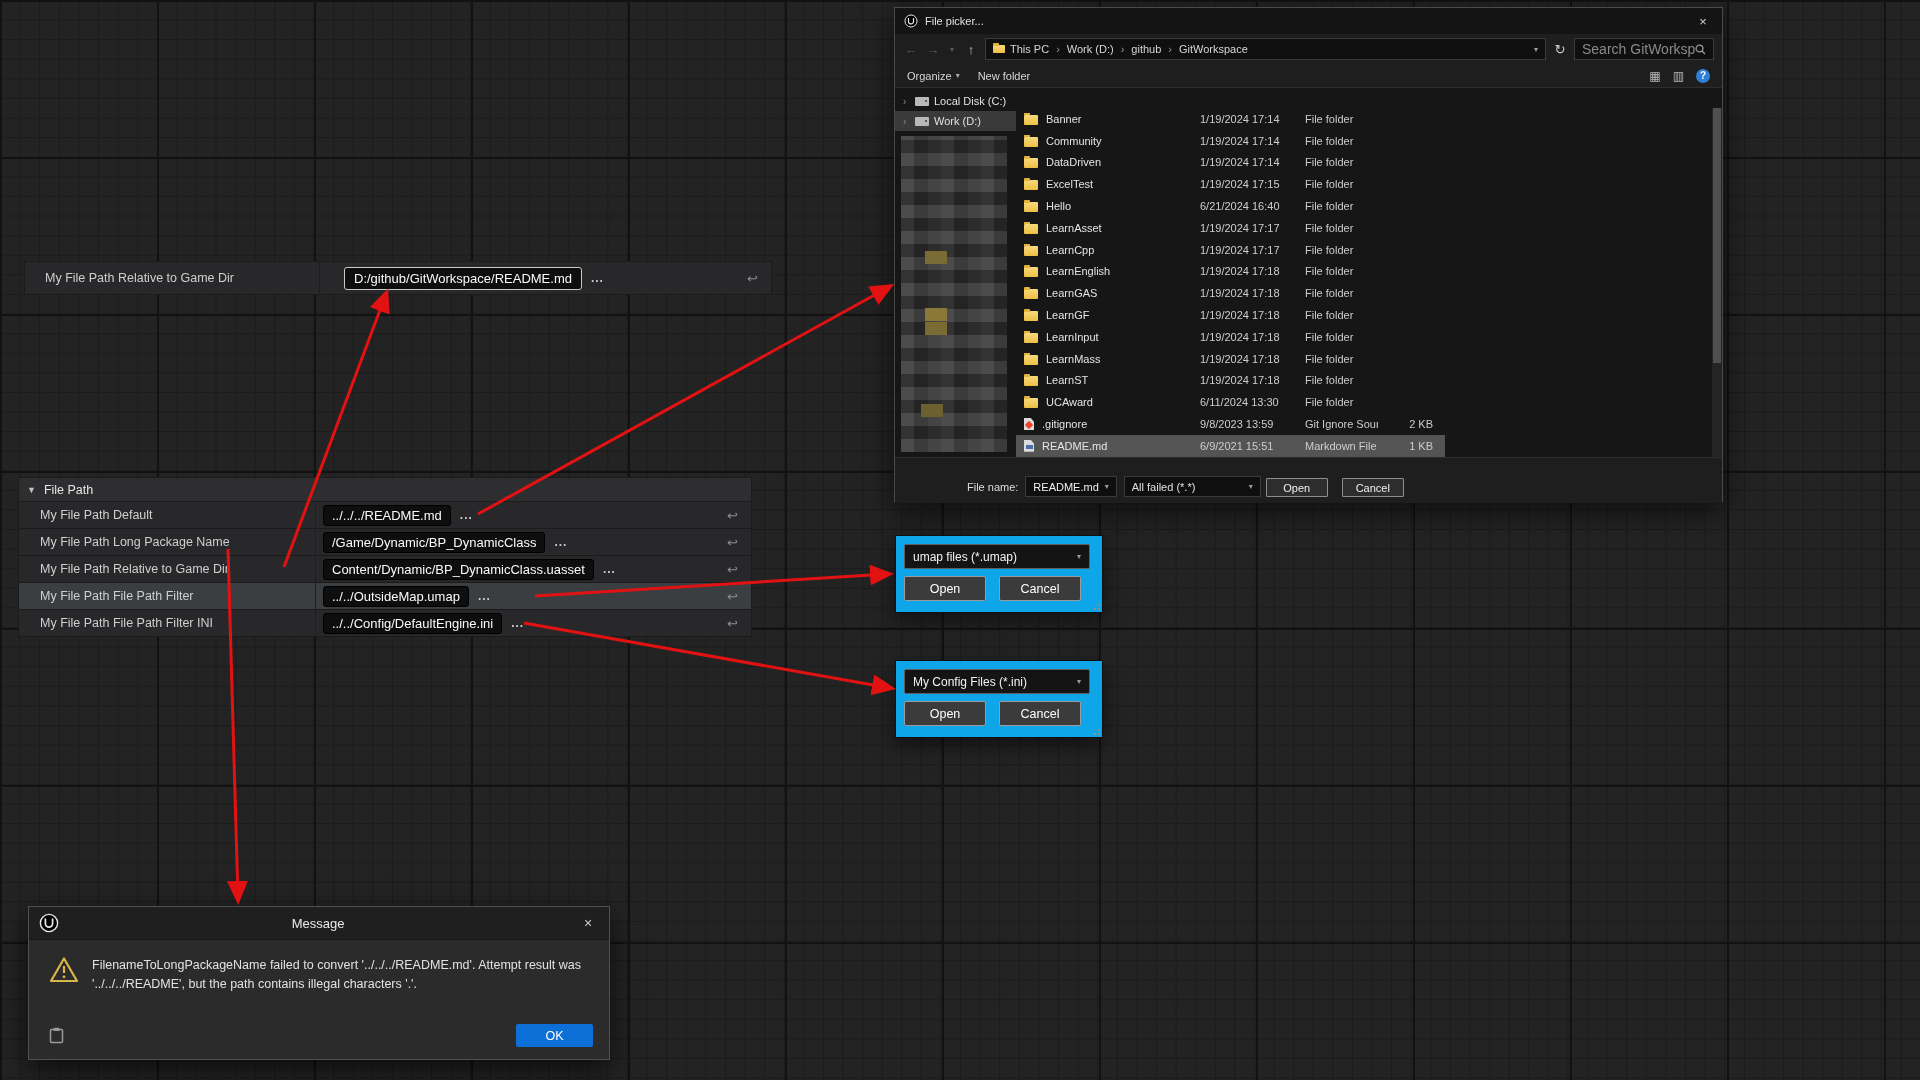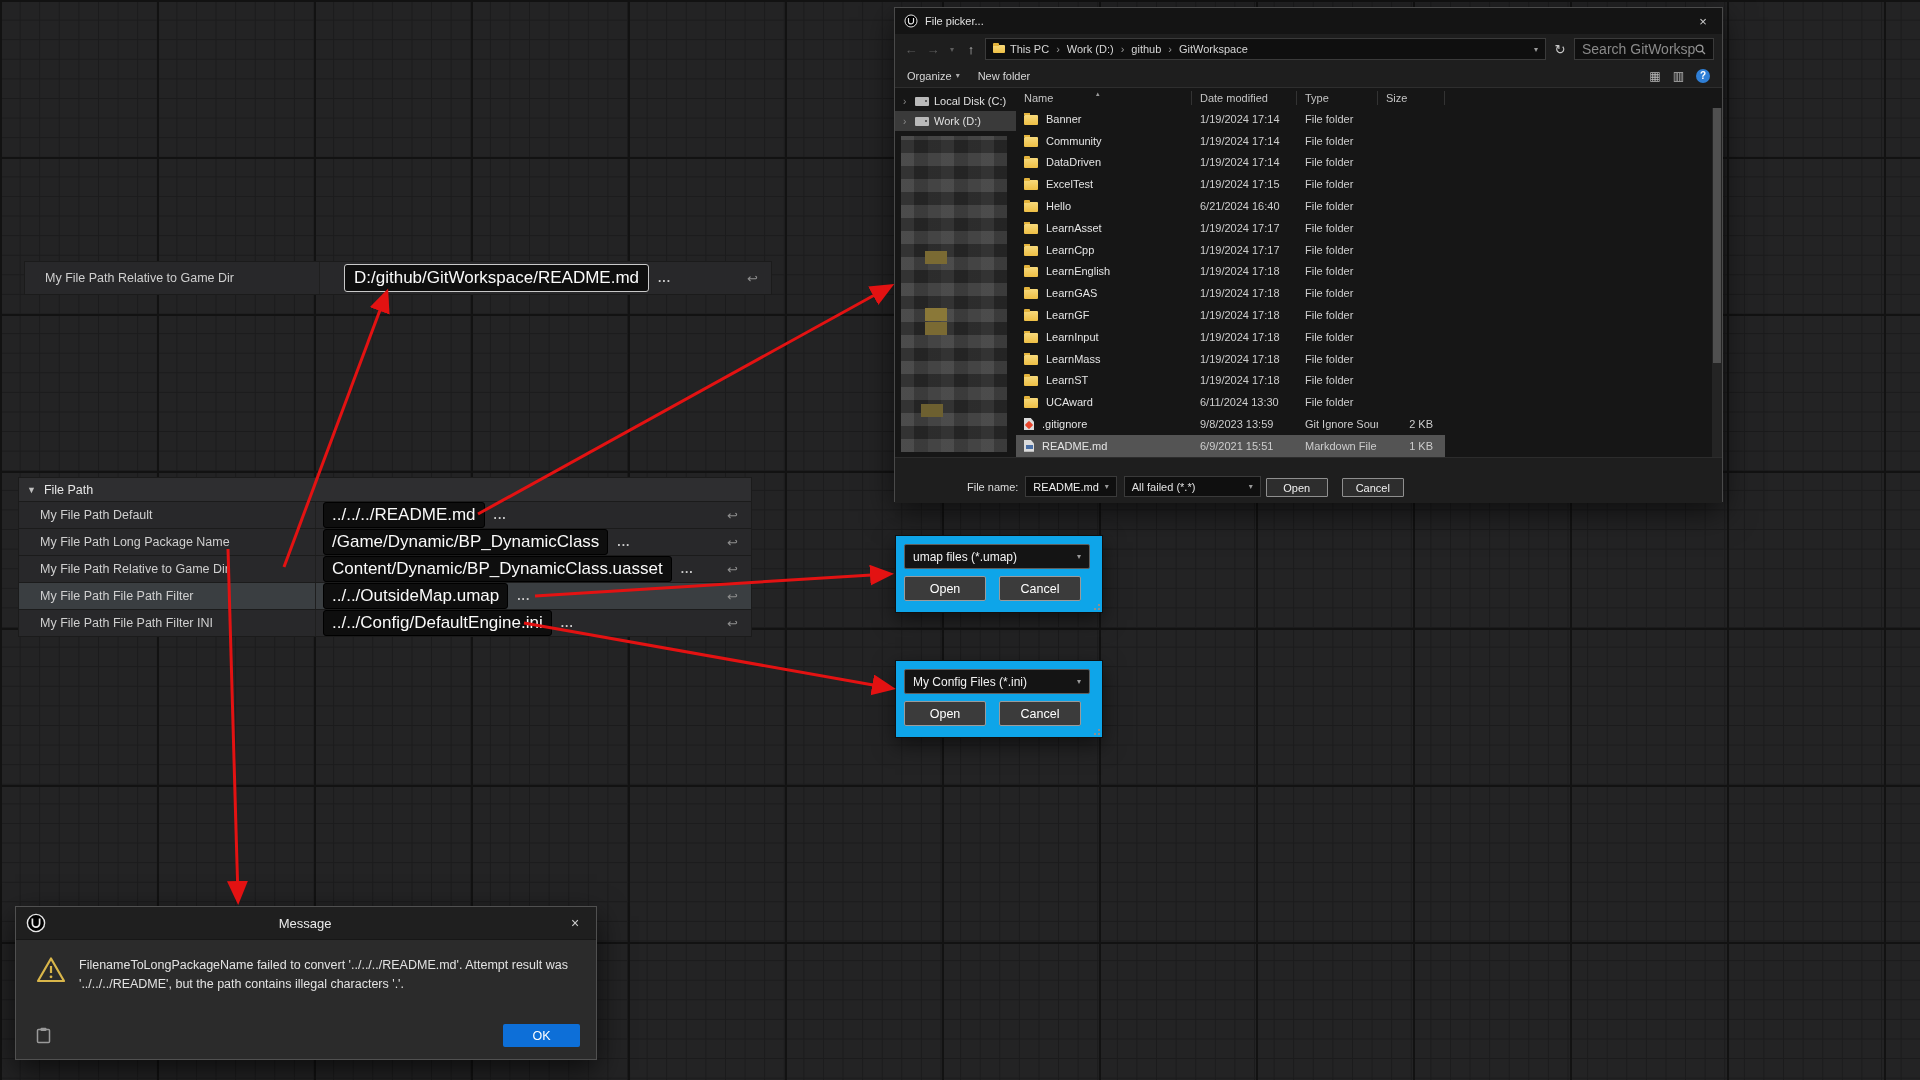--- a/index.html
+++ b/index.html
@@ -20,21 +20,21 @@
   
   .arrows { position: absolute; inset: 0; z-index: 90; pointer-events: none; }
 
   
   .toprow { position: absolute; left: 24px; top: 261px; width: 748px; height: 34px;
     background: #28282a; border: 1px solid #1b1b1b; display: flex; align-items: stretch; z-index: 5; }
   .prop-label-cell { width: 295px; border-right: 1px solid #1f1f1f; display: flex; align-items: center;
     padding-left: 20px; color: #cfcfcf; font-size: 12.5px; }
   .prop-value-cell { flex: 1; display: flex; align-items: center; padding-left: 24px; }
   .valbox { background: #0e0e0e; border: 1px solid #000; border-radius: 3px; padding: 3px 9px;
-    font-size: 17px; color: #fafafa; white-space: nowrap; }
+    font-size: 13px; color: #fafafa; white-space: nowrap; }
   .valbox.focused { border-color: #c9c9c9; }
   .browse { margin-left: 9px; color: #cdcdcd; font-weight: bold; letter-spacing: 1px; font-size: 12px; cursor: pointer; }
   .reset { margin-left: auto; margin-right: 13px; color: #8e8e8e; font-size: 13px; cursor: pointer; }
 
   .details { position: absolute; left: 18px; top: 477px; width: 734px; z-index: 5; }
   .dheader { height: 25px; background: #2e2e30; border: 1px solid #1b1b1b; display: flex; align-items: center;
     gap: 8px; padding-left: 8px; color: #e6e6e6; font-size: 12.5px; }
   .dcaret { font-size: 9px; color: #c0c0c0; }
   .drow { height: 27px; background: #28282a; border: 1px solid #1b1b1b; border-top: none; display: flex; align-items: stretch; }
   .drow.hl { background: #3a3e41; }
@@ -143,21 +143,21 @@
     display: flex; align-items: center; padding: 0 8px; font-size: 12px; color: #f2f2f2; cursor: pointer; white-space: nowrap; }
   .mini-btns { display: flex; gap: 13px; margin-top: 7px; }
   .mbtn { width: 82px; height: 25px; background: #3b3b3b; border: 1px solid #9b9b9b; border-radius: 2px;
     color: #fff; font-size: 12.5px; font-family: inherit; cursor: pointer; }
   .grip { position: absolute; right: 1px; bottom: 1px; width: 10px; height: 10px;
     background-image: radial-gradient(circle, #8f8f8f 1px, transparent 1.3px);
     background-size: 4px 4px; background-position: bottom right;
     clip-path: polygon(100% 0, 100% 100%, 0 100%); }
 
   
-  .msg { position: absolute; left: 15px; top: 906px; width: 582px; height: 154px; background: #2b2b2b;
+  .msg { position: absolute; left: 28px; top: 906px; width: 582px; height: 154px; background: #2b2b2b;
     border: 1px solid #505050; box-shadow: 0 10px 28px rgba(0,0,0,.65); z-index: 30; }
   .msg-title { height: 33px; background: #1f1f1f; display: flex; align-items: center; padding: 0 10px;
     border-bottom: 1px solid #171717; }
   .msg-title-text { flex: 1; text-align: center; font-size: 13px; color: #eaeaea; }
   .msg-close { width: 22px; text-align: center; color: #cfcfcf; font-size: 14px; cursor: pointer; }
   .msg-body { display: flex; gap: 13px; padding: 16px 20px 0 20px; }
   .warn { flex: none; }
   .msg-text { font-size: 12.5px; line-height: 1.5; color: #e2e2e2; width: 500px; }
   .msg-footer { position: absolute; left: 20px; right: 16px; bottom: 12px; display: flex; align-items: center; }
   .copyicon { cursor: pointer; display: inline-flex; }
@@ -304,30 +304,20 @@
       </div>
       <div class="censored">
         <i class="pb pb1"></i>
           <i class="pb pb2"></i>
           <i class="pb pb3"></i>
           <i class="pb pb4"></i>
       </div>
     </div>
 
     <div class="p-list">
-      <div class="cols">
-        <div class="col c-name">
-          <span>Name</span>
-          <span class="sort">▴</span>
-        </div>
-        <div class="col c-date">Date modified</div>
-        <div class="col c-type">Type</div>
-        <div class="col c-size">Size</div>
-        <div class="col c-fill"></div>
-      </div>
       <div class="rows">
         <div class="frow">
           <div class="fc f-name">
               <i class="ic-folder"></i>
               <span>Banner</span>
             </div>
           <div class="fc f-date">1/19/2024 17:14</div>
           <div class="fc f-type">File folder</div>
           <div class="fc f-size"></div>
         </div>

